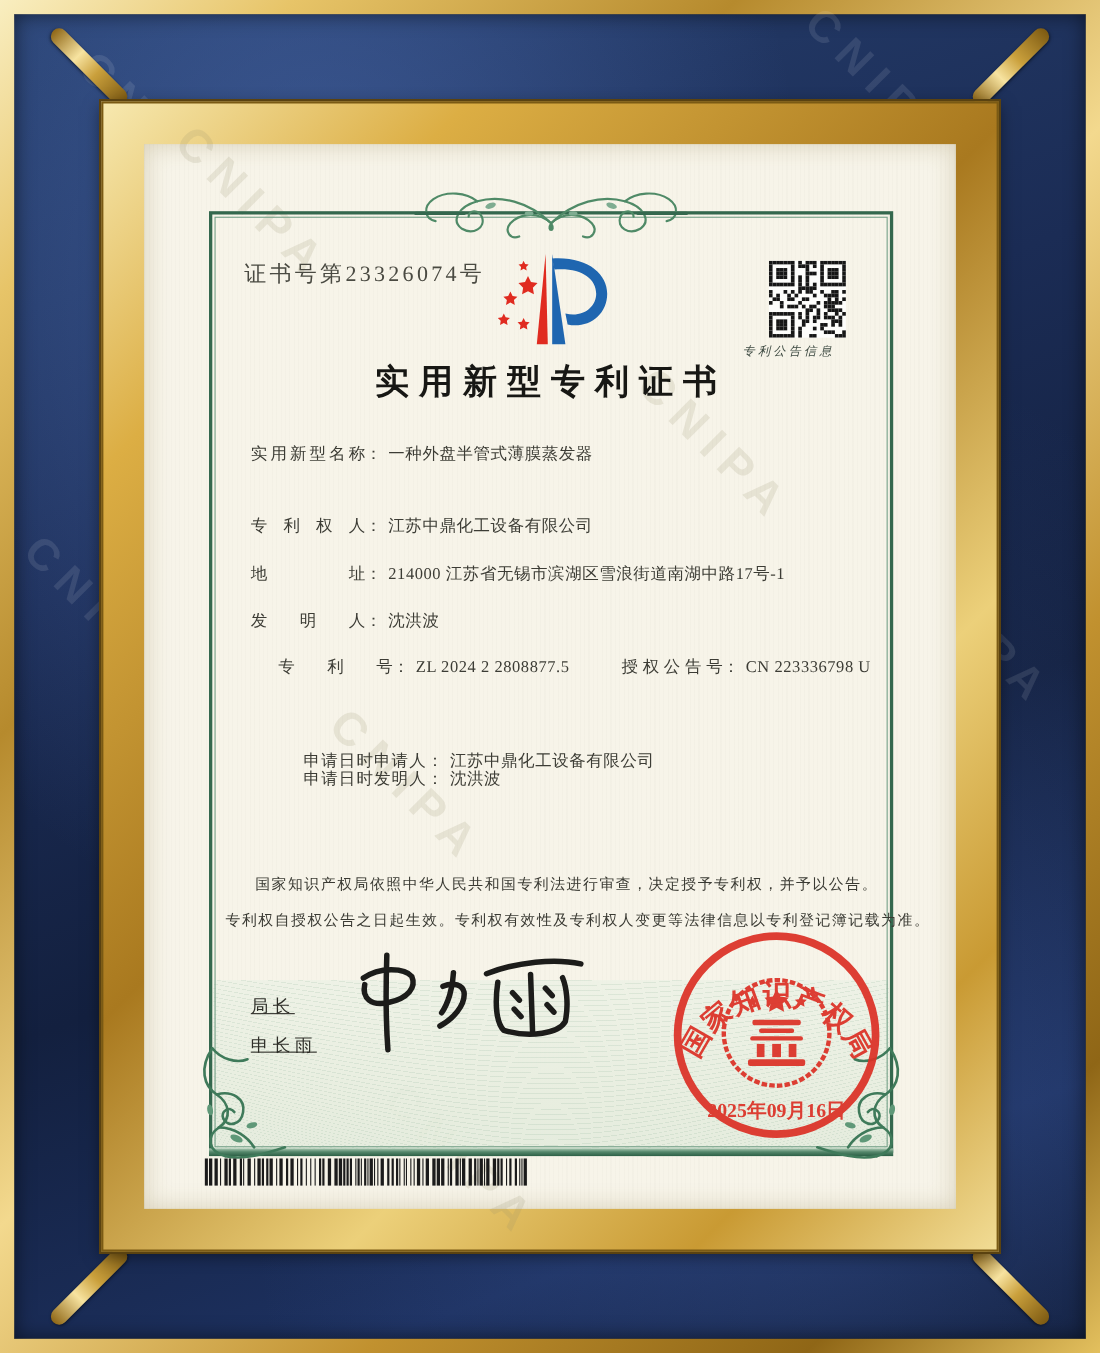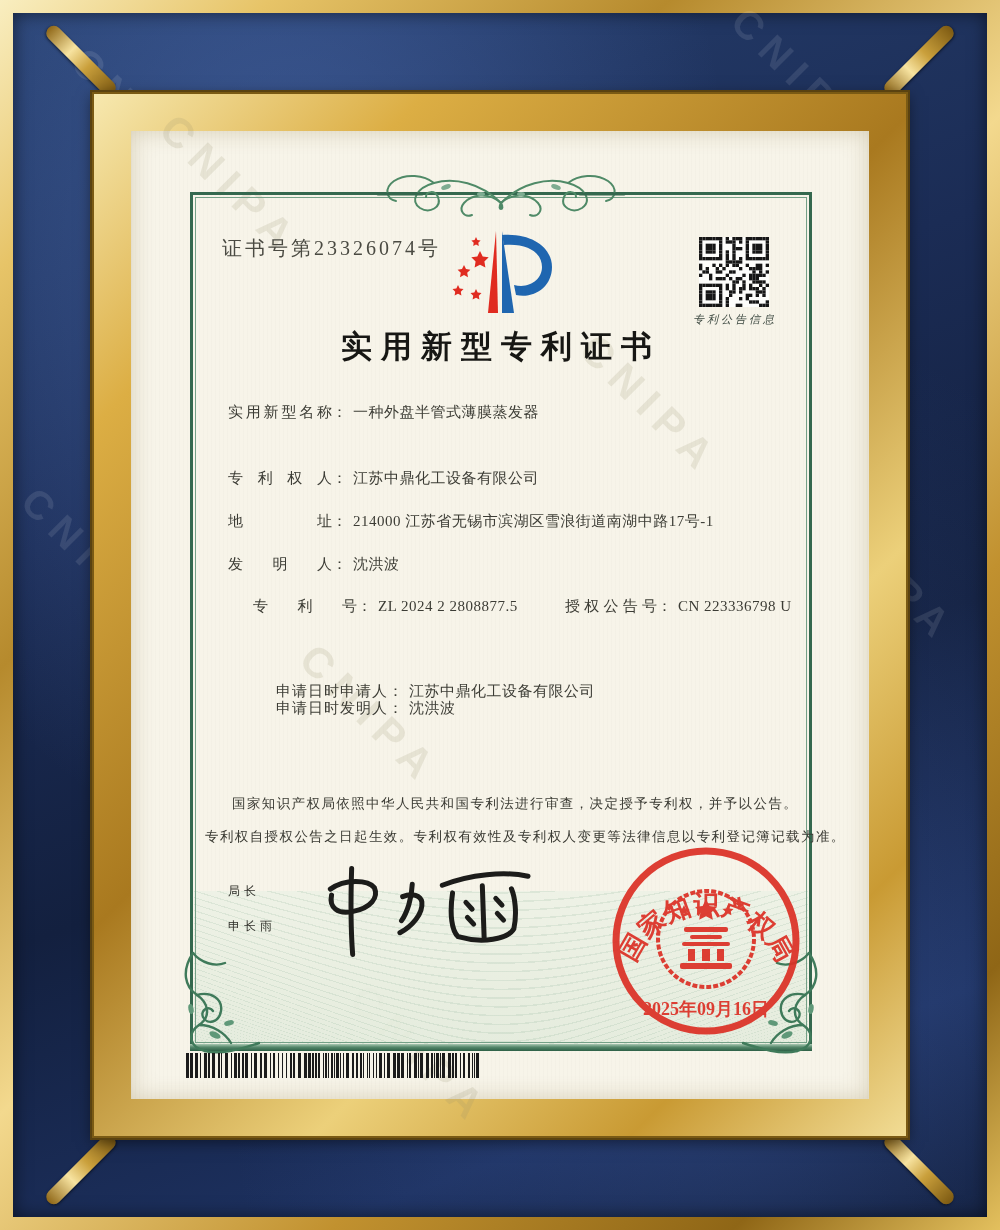--- a/index.html
+++ b/index.html
@@ -49,41 +49,41 @@
       linear-gradient(#eef2e6,#e4ecdd); opacity:.9; }
   .gbottom-band { position:absolute; left:59px; top:913px; width:622px; height:7px;
     background:linear-gradient(#a9c8b2,#55876b 45%,#2c5f45); }
 
   .ornament { position:absolute; pointer-events:none; }
 
   
   .cert-number { position:absolute; left:91px; top:104px; font-size:20px; color:#4a4a42; letter-spacing:3px; }
   .logo { position:absolute; left:305px; top:98px; }
   .qr { position:absolute; left:568px; top:106px; width:70px; height:70px; background:#fdfdfb; }
-  .qr-label { position:absolute; left:548px; top:181px; width:112px; text-align:center;
+  .qr-label { position:absolute; left:516px; top:181px; width:112px; text-align:right;
     font-size:11px; color:#3e4a42; letter-spacing:3px; font-style:italic; }
   .cert-title { position:absolute; left:0; top:195px; width:740px; text-align:center;
     font-size:31px; font-weight:bold; letter-spacing:9px; color:#171714; }
 
   .row { position:absolute; left:97px; width:580px; font-size:15px; color:#3c3c35; }
   .flabel { display:inline-block; width:104px; text-align:justify; text-align-last:justify;
     vertical-align:top; }
   .flabel-wide { display:inline-block; letter-spacing:1px; vertical-align:top;margin-left:48px; }
   .colon { padding-right:6px; }
   .fvalue { letter-spacing:.5px; }
   .col2 { position:absolute; left:312px; top:0; white-space:nowrap; }
   .flabel2 { display:inline-block; width:92px; text-align:justify; text-align-last:justify; vertical-align:top; }
 
   .declaration { position:absolute; left:74px; top:656px; width:594px;
     font-size:13.5px; line-height:33px; color:#3a3a33; letter-spacing:1.4px; }
   .decl-l1 { text-indent:2em; white-space:nowrap; }
   .decl-l2 { white-space:nowrap; }
 
-  .director-block { position:absolute; left:97px; top:743px; font-size:12px; color:#2e2e28;
-    line-height:35px; letter-spacing:4px; }
+  .director-block { position:absolute; left:97px; top:767px; font-size:16px; color:#2e2e28;
+    line-height:35px; letter-spacing:4px;text-decoration:underline; }
   .signature { position:absolute; left:160px; top:725px; }
 
   .seal { position:absolute; left:477px; top:712px; opacity:.93; }
 
   .page-info { position:absolute; left:0; top:894px; width:740px; text-align:center;
     font-size:13px; color:#4a4a42; letter-spacing:2px; }
   .barcode { position:absolute; left:55px; top:922px; }
 </style>
 </head>
 <body>

